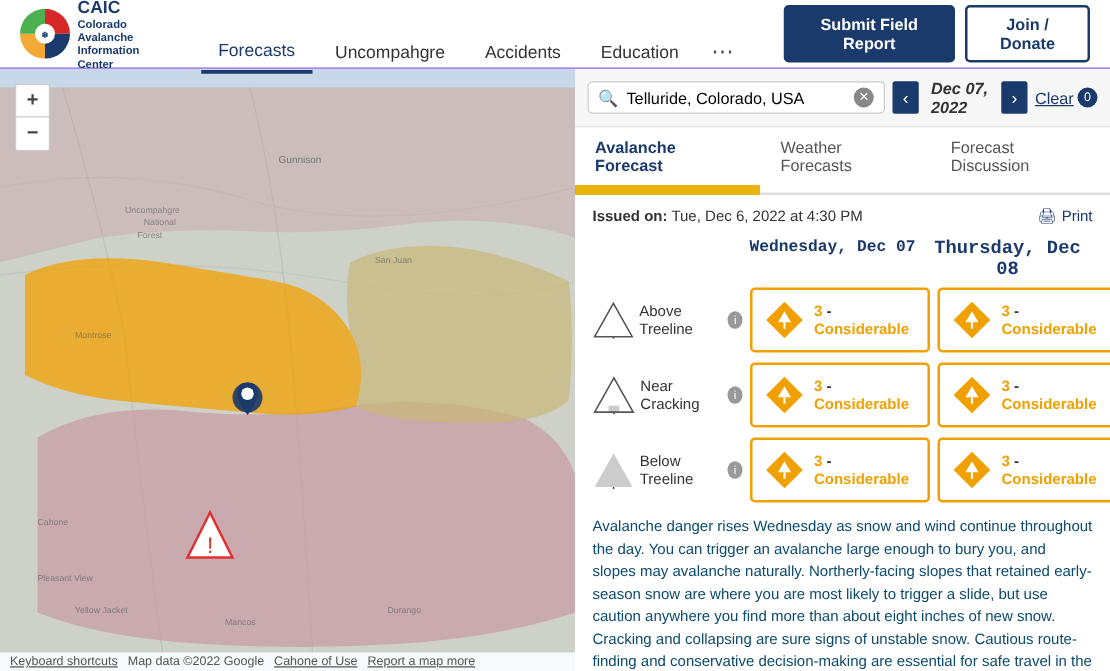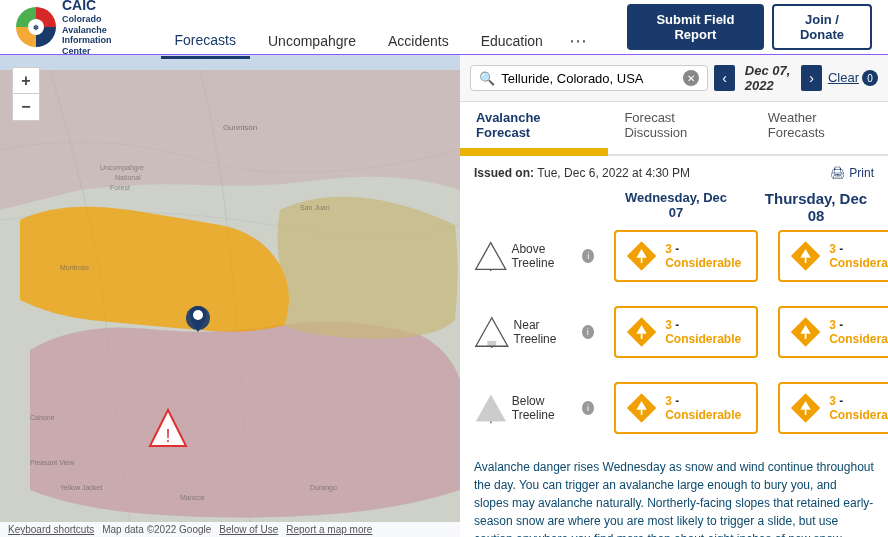--- a/index.html
+++ b/index.html
@@ -41,36 +41,36 @@
     
     .panel { flex: 1; background: #fff; display: flex; flex-direction: column; overflow: hidden; }
 
     
     .search-bar { display: flex; align-items: center; padding: 8px 10px; border-bottom: 1px solid #ddd; gap: 6px; background: #f7f7f7; }
     .search-input-wrap { display: flex; align-items: center; background: #fff; border: 1px solid #ccc; border-radius: 4px; padding: 4px 8px; flex: 1; gap: 6px; }
     .search-input { border: none; outline: none; font-size: 13px; flex: 1; }
     .clear-x { background: #888; color: #fff; border: none; border-radius: 50%; width: 16px; height: 16px; font-size: 10px; cursor: pointer; display: flex; align-items: center; justify-content: center; }
     .nav-arrow { background: #1a3a6b; color: #fff; border: none; padding: 5px 8px; cursor: pointer; font-size: 14px; border-radius: 2px; }
     .date-display { font-size: 13px; font-weight: bold; color: #333; padding: 0 4px; font-style: italic; }
-    .clear-btn { color: #1a3a6b; text-decoration: underline; cursor: pointer; font-size: 13px; display: flex; gap: 3px; }
+    .clear-btn { color: #1a3a6b; text-decoration: underline; cursor: pointer; font-size: 13px; display: flex; align-items: center; gap: 3px; }
     .clear-badge { background: #1a3a6b; color: #fff; border-radius: 50%; width: 16px; height: 16px; font-size: 10px; display: flex; align-items: center; justify-content: center; }
 
     
     .tabs { display: flex; border-bottom: 2px solid #e0e0e0; background: #fff; }
     .tab { padding: 8px 16px; font-size: 13px; cursor: pointer; color: #555; border-bottom: 3px solid transparent; margin-bottom: -2px; }
     .tab.active { color: #1a3a6b; border-bottom: 8px solid #eab308; font-weight: bold; }
 
     
     .forecast-content { flex: 1; overflow-y: auto; padding: 10px 14px; }
 
     .issued-line { font-size: 12px; color: #333; margin-bottom: 10px; display: flex; justify-content: space-between; align-items: center; }
     .issued-label { font-weight: bold; }
     .print-btn { display: flex; align-items: center; gap: 4px; color: #1a3a6b; cursor: pointer; font-size: 12px; }
 
-    .danger-row { display: grid; grid-template-columns: 120px 1fr 1fr; gap: 20px; margin-bottom: 24px; align-items: center; }
+    .danger-row { display: grid; grid-template-columns: 120px 1fr 1fr; gap: 6px; margin-bottom: 8px; align-items: center; }
     .zone-label { font-size: 12px; color: #333; display: flex; align-items: center; gap: 4px; }
     .info-icon { display: inline-flex; align-items: center; justify-content: center; width: 14px; height: 14px; background: #999; color: #fff; border-radius: 50%; font-size: 9px; cursor: pointer; }
 
     .danger-card { border: 2px solid #f0a000; border-radius: 4px; padding: 6px 10px; display: flex; align-items: center; gap: 8px; background: #fff; }
     .danger-level { font-size: 12px; font-weight: bold; color: #333; }
     .danger-level span { color: #f0a000; }
 
     
     .forecast-desc { font-size: 12px; color: #0c4a6e; line-height: 1.5; margin-top: 10px; }
   </style>
@@ -160,21 +160,21 @@
     
     <div class="zoom-controls">
       <button class="zoom-btn">+</button>
       <button class="zoom-btn">−</button>
     </div>
 
     
     <div class="map-footer">
       <span style="cursor:pointer;text-decoration:underline;">Keyboard shortcuts</span>
       <span>Map data ©2022 Google</span>
-      <span style="cursor:pointer;text-decoration:underline;">Below of Use</span>
+      <span style="cursor:pointer;text-decoration:underline;">Cahone of Use</span>
       <span style="cursor:pointer;text-decoration:underline;">Report a map more</span>
     </div>
   </div>
 
   <div class="panel">
 
     <div class="search-bar">
       <div class="search-input-wrap">
         <span style="color:#888;font-size:13px;">🔍</span>
         <input type="text" class="search-input" value="Telluride, Colorado, USA" style="">
@@ -184,37 +184,37 @@
       <span class="date-display">Dec 07, 2022</span>
       <button class="nav-arrow">›</button>
       <span class="clear-btn">
         <span>Clear</span>
         <span class="clear-badge">0</span>
       </span>
     </div>
 
     <div class="tabs">
       <div class="tab active">Avalanche Forecast</div>
+      <div class="tab">Weather Forecasts</div>
       <div class="tab">Forecast Discussion</div>
-      <div class="tab">Weather Forecasts</div>
     </div>
 
     <div class="forecast-content">
       <div class="issued-line">
         <div>
           <span class="issued-label">Issued on:</span>
           <span>Tue, Dec 6, 2022 at 4:30 PM</span>
         </div>
         <div class="print-btn">
           <span>🖨</span>
           <span>Print</span>
         </div>
       </div>
 
-      <div style="display:grid; grid-template-columns: 120px 1fr 1fr; gap:24px; margin-bottom:6px;">
+      <div style="display:grid; grid-template-columns: 120px 1fr 1fr; gap:4px; margin-bottom:6px;font-family:Liberation Mono, monospace;">
         <div></div>
         <div style="text-align:center; font-weight:bold; font-size:13px; color:#1a3a6b;">Wednesday, Dec 07</div>
         <div style="text-align:center; font-weight:bold; font-size:15px; color:#1a3a6b;">Thursday, Dec 08</div>
       </div>
 
       <div class="danger-row">
         <div class="zone-label">
           <svg width="40" height="36" viewBox="0 0 40 36">
             <polygon points="20,2 38,34 2,34" fill="none" stroke="#555" stroke-width="1.5"></polygon>
             <line x1="20" y1="34" x2="20" y2="36" stroke="#555" stroke-width="1.5"></line>
@@ -244,21 +244,21 @@
         </div>
       </div>
 
       <div class="danger-row">
         <div class="zone-label">
           <svg width="40" height="36" viewBox="0 0 40 36">
             <polygon points="20,2 38,34 2,34" fill="none" stroke="#555" stroke-width="1.5"></polygon>
             <line x1="20" y1="34" x2="20" y2="36" stroke="#555" stroke-width="1.5"></line>
             <rect x="15" y="28" width="10" height="6" fill="#555" opacity="0.3"></rect>
           </svg>
-          <span>Near Treeline</span>
+          <span>Near Cracking</span>
           <span class="info-icon">i</span>
         </div>
         <div class="danger-card">
           <svg width="36" height="36" viewBox="0 0 36 36">
             <rect x="6" y="6" width="24" height="24" transform="rotate(45 18 18)" fill="#f0a000"></rect>
             <polygon points="18,10 24,20 12,20" fill="#fff"></polygon>
             <line x1="18" y1="20" x2="18" y2="26" stroke="#fff" stroke-width="2"></line>
           </svg>
           <div class="danger-level">
             <span style="color:#f0a000;">3</span> - <span>Considerable</span>

